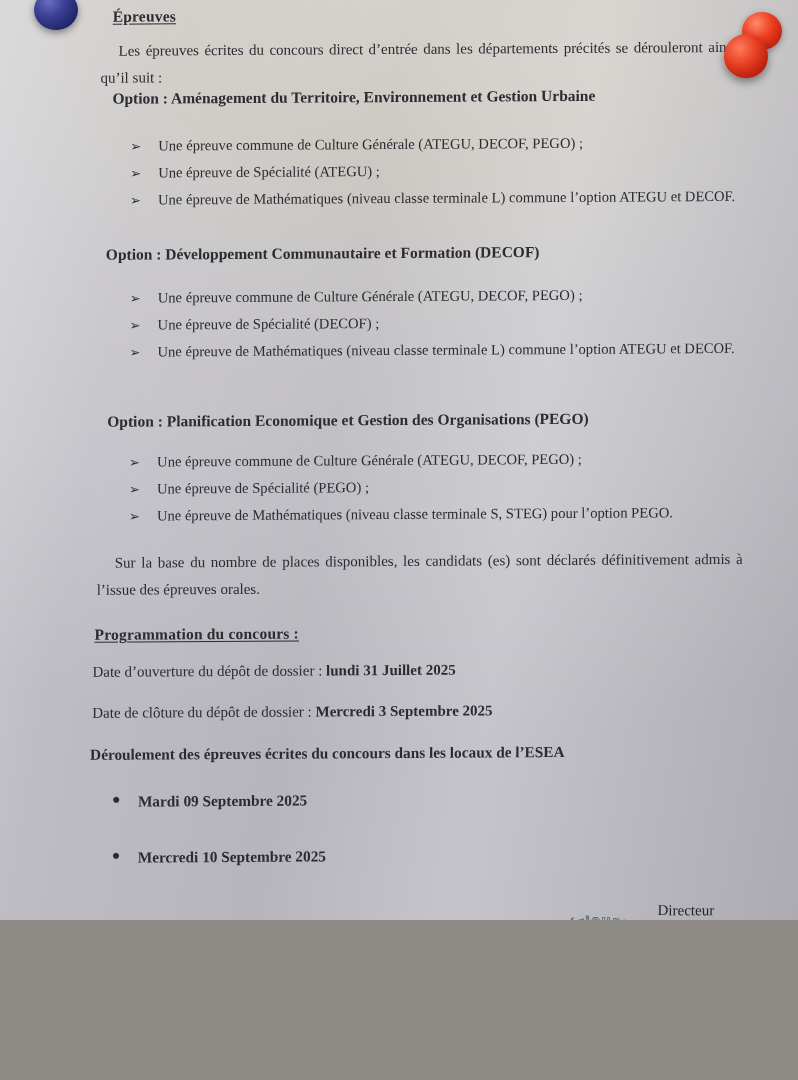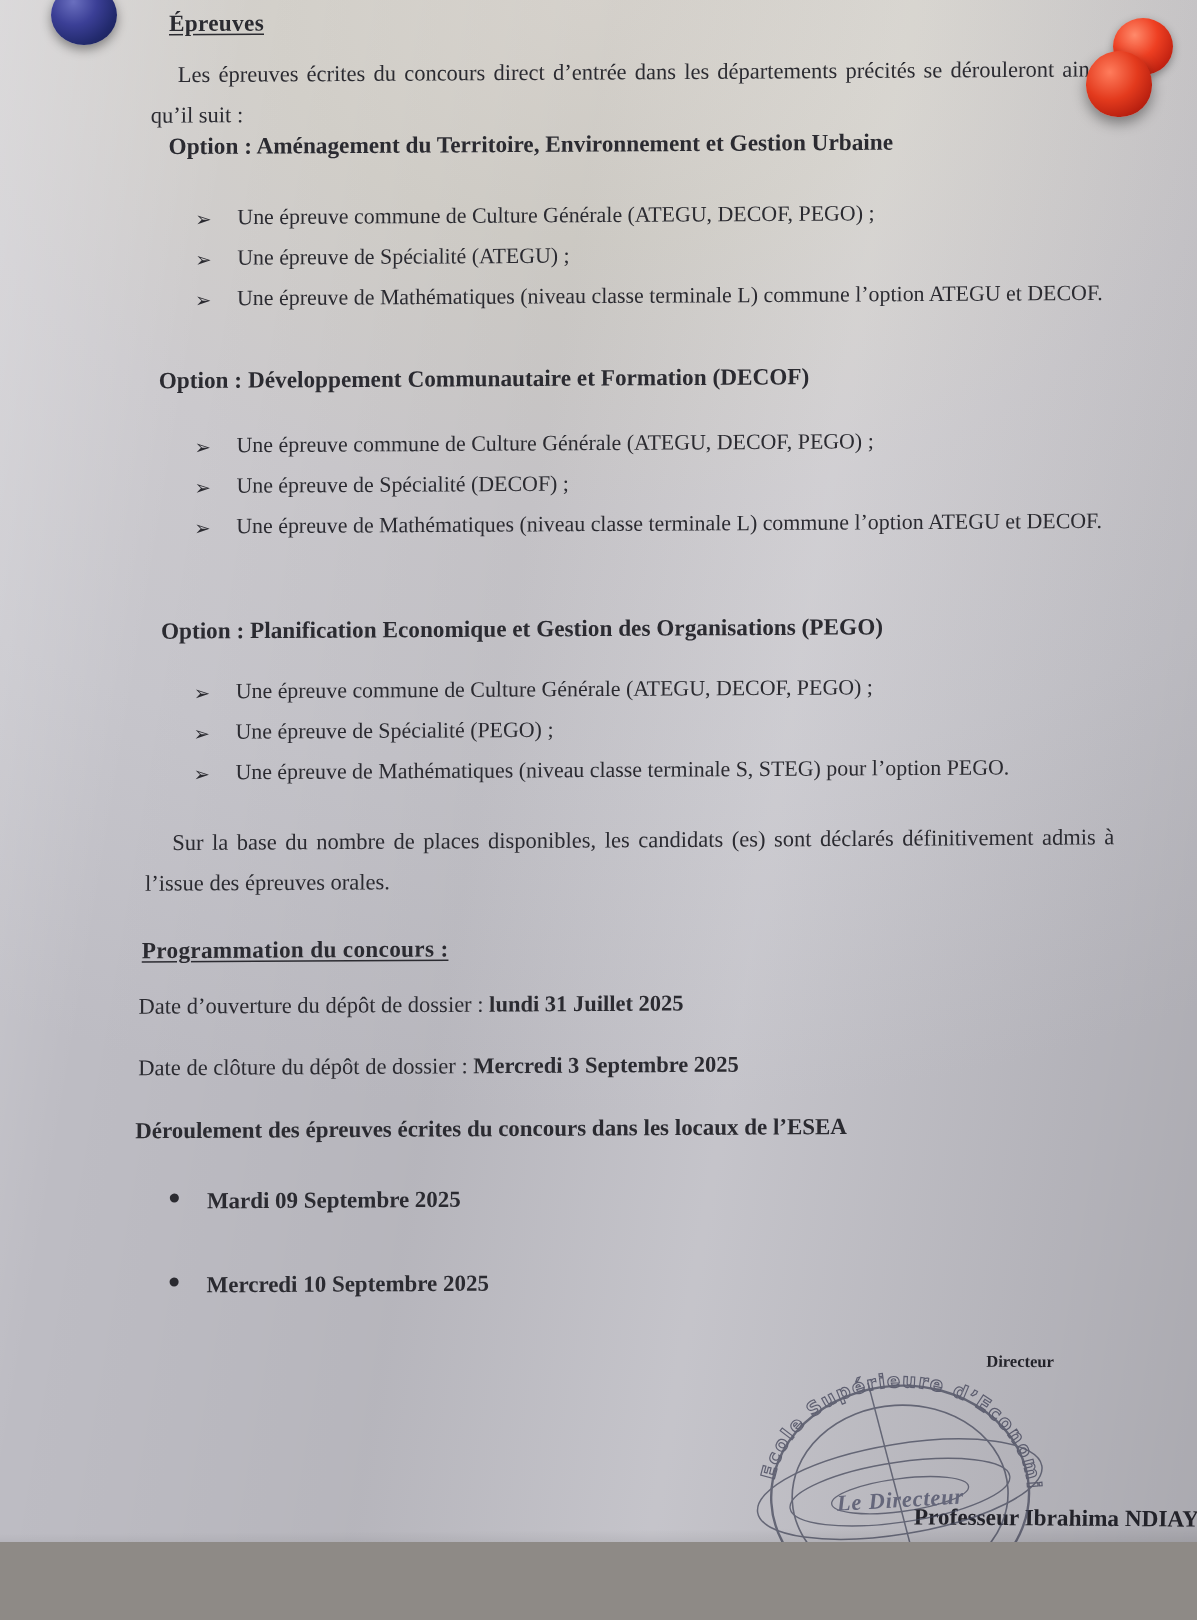--- a/index.html
+++ b/index.html
@@ -1,21 +1,21 @@
 <!DOCTYPE html>
 <html><head>
 <meta charset="utf-8">
 <style>
   html,body{margin:0;padding:0;}
   body{
     width:798px;height:1080px;overflow:hidden;
     background:#8e8a86;
     font-family:"Liberation Serif", serif;
   }
-  .scene{position:relative;width:798px;height:1028px;overflow:hidden;}
+  .scene{position:relative;width:798px;height:920px;overflow:hidden;}
 
   
   .desk{
     position:absolute;inset:0;
     background:
       linear-gradient(180deg,#cfcac3 0%,#c6c1ba 40%,#8d8a86 95%,#6e6b68 100%);
   }
 
   
   .paper{
@@ -103,21 +103,21 @@
     position:absolute;margin:0;padding:0;list-style:none;
     font-weight:bold;font-size:15.3px;
   }
   ul.dots li{position:relative;padding-left:40px;margin-bottom:38px;}
   ul.dots li .dt{position:absolute;left:14px;top:-1px;font-size:14px;}
   .dots1{left:0px;top:795px;}
 
   
   .sig{
     position:absolute;left:560px;top:908px;
-    font-weight:bold;font-size:11px;color:#23232a;
+    font-weight:normal;font-size:15px;color:#23232a;
     transform:rotate(0.6deg);
   }
   .sig-name{
     position:absolute;left:512px;top:1010px;
     font-weight:bold;font-size:15.5px;color:#23232a;
     transform:rotate(0.8deg);white-space:nowrap;
   }
 
   
   .stamp{

